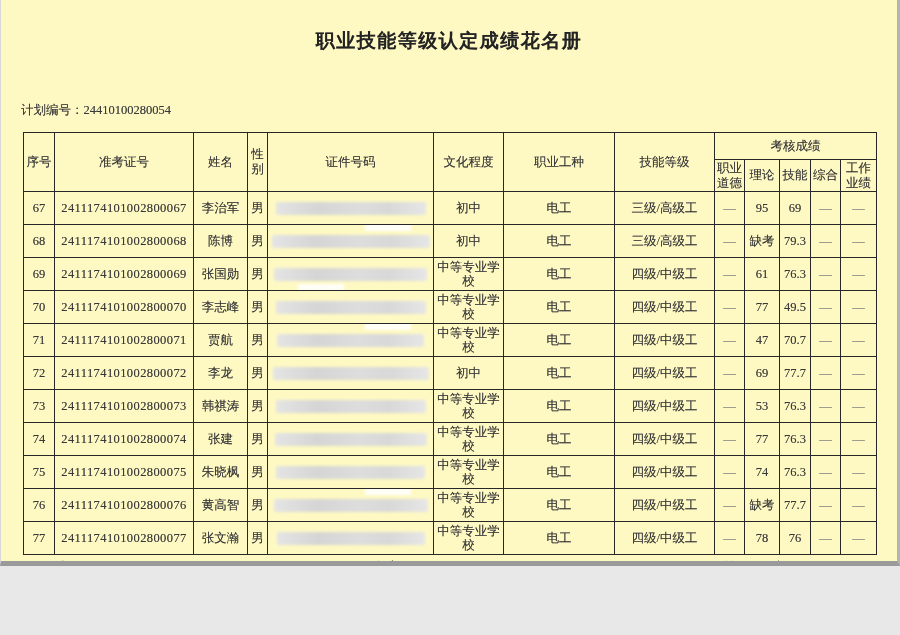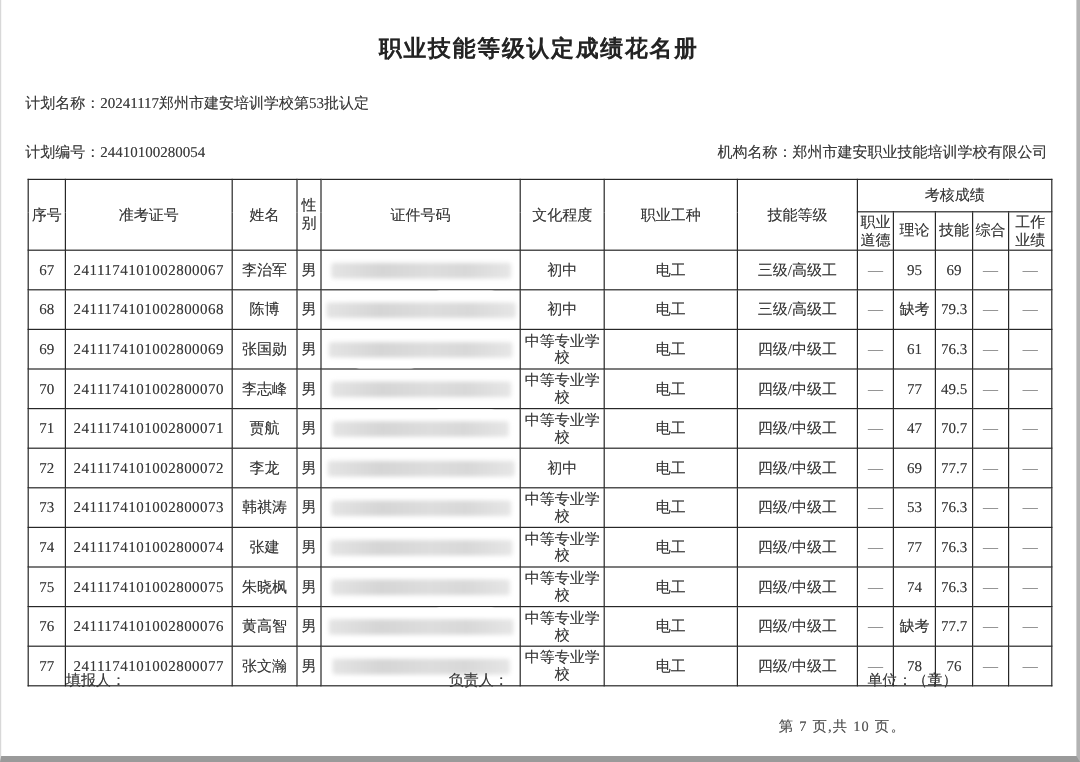--- a/index.html
+++ b/index.html
@@ -1,20 +1,20 @@
 <!DOCTYPE html>
 <html><head>
 <meta charset="utf-8">
 <style>
   * { margin:0; padding:0; box-sizing:border-box; }
   html,body { background:#e8e8e8; }
   .page {
     position:relative;
-    width:900px; height:635px;
-    background:#ffffff;
+    width:900px; height:566px;
+    background:#fef9c3;
     font-family:"Liberation Serif","DejaVu Serif",serif;
     color:#333;
     border-left:1px solid #d8d8d8;
     border-right:3px solid #b3b3b3;
     border-bottom:5px solid #9a9a9a;
     overflow:hidden;
   }
   .doc-title {
     margin-top:28px;
     text-align:center;
@@ -83,26 +83,24 @@
   .soft { text-shadow:0 0 0.5px rgba(70,70,70,0.55); }
 </style>
 </head>
 <body>
 
 <div class="page soft">
 
   <div class="doc-title">职业技能等级认定成绩花名册</div>
 
   <div class="meta-row r1">
-    <div><span>计划名称：</span><span>20241117郑州市建安培训学校第53批认定</span></div>
   </div>
 
   <div class="meta-row r2">
     <div><span>计划编号：</span><span>24410100280054</span></div>
-    <div><span>机构名称：</span><span>郑州市建安职业技能培训学校有限公司</span></div>
   </div>
 
   <table class="roster">
     <colgroup>
       <col style="width:31px">
         <col style="width:139px">
         <col style="width:54px">
         <col style="width:20px">
       <col style="width:166px">
         <col style="width:70px">

